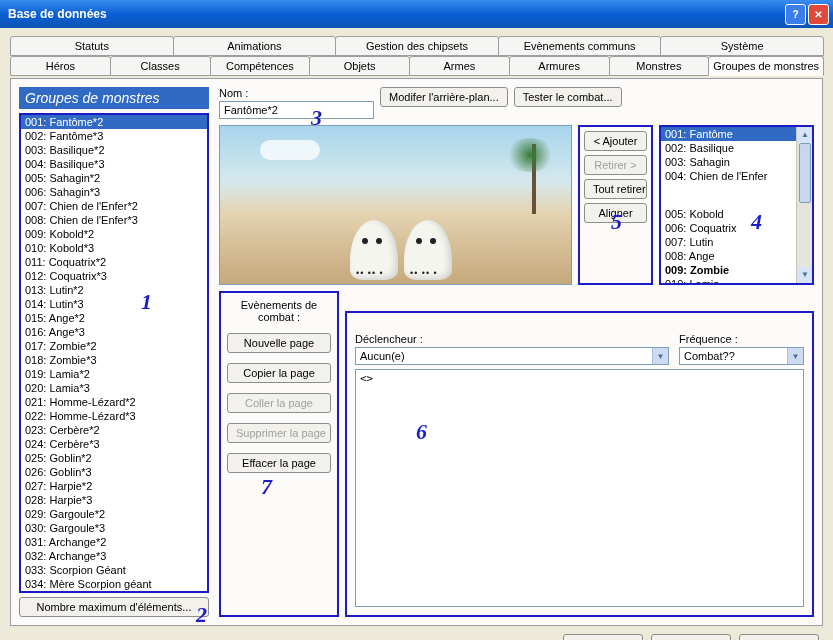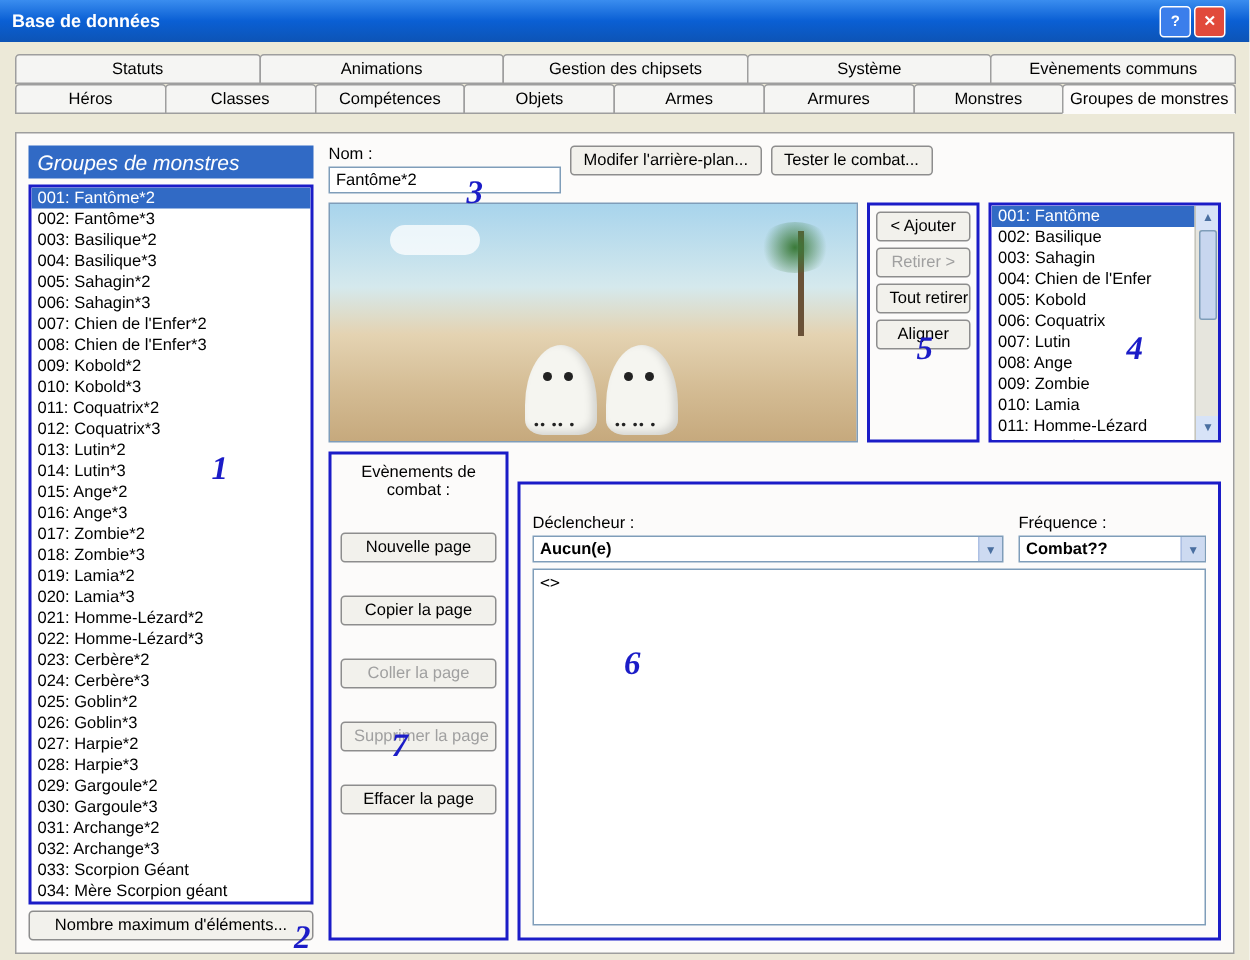--- a/index.html
+++ b/index.html
@@ -11,21 +11,21 @@
     width: 833px;
     height: 640px;
     overflow: hidden;
   }
   .titlebar {
     background: linear-gradient(to bottom, #3a8def 0%, #0a5fd4 50%, #0d54b5 100%);
     height: 28px;
     display: flex;
     align-items: center;
     justify-content: space-between;
-    padding: 0 16px 0 8px;
+    padding: 0 4px 0 8px;
     color: white;
     font-weight: bold;
     font-size: 12px;
   }
   .titlebar-buttons { display: flex; gap: 2px; }
   .titlebar-btn {
     width: 21px; height: 21px;
     border: 1px solid #fff;
     background: #3b7eeb;
     border-radius: 3px;
@@ -36,21 +36,21 @@
     justify-content: center;
     font-family: Arial;
   }
   .titlebar-btn.close { background: #e14a3b; }
   .window-body {
     padding: 8px 10px;
     height: calc(640px - 28px);
     display: flex;
     flex-direction: column;
   }
-  .tabs-wrap { position: relative; margin-bottom: 12px; }
+  .tabs-wrap { position: relative; margin-bottom: 2px; }
   .tabs-row { display: flex; }
   .tab {
     flex: 1;
     text-align: center;
     padding: 3px 4px;
     border: 1px solid #9e9e9e;
     background: #f5f5f3;
     font-size: 11px;
     border-top-left-radius: 3px;
     border-top-right-radius: 3px;
@@ -161,42 +161,42 @@
   .sb-arrow { position: absolute; left: 0; width: 16px; height: 16px; background: #d7e3f7; font-size: 8px; text-align: center; line-height: 16px; color: #4a6fa0; }
   .sb-arrow.up { top: 0; }
   .sb-arrow.down { bottom: 0; }
   .bottom-row { display: flex; gap: 6px; flex: 1; min-height: 0; }
   .event-pages {
     border: 2px solid #1b1cc7;
     width: 120px;
     padding: 6px;
     display: flex;
     flex-direction: column;
-    gap: 22px;
+    gap: 10px;
   }
   .event-pages-title { text-align: center; }
   .battle-event {
     border: 2px solid #1b1cc7;
     flex: 1;
     padding: 20px 8px 8px 8px;
     display: flex;
     flex-direction: column;
     gap: 4px;
     position: relative;
     margin-top: 20px;
   }
   .be-fieldrow { display: flex; gap: 10px; }
   .be-group { flex: 1; }
   .be-group.small { width: 125px; flex: none; }
   .combo {
     display: flex;
     border: 1px solid #7f9db9;
     background: white;
   }
-  .combo span { flex: 1; padding: 2px 4px; font-weight: bold; }
+  .combo span { flex: 1; padding: 2px 4px; }
   .combo .dd {
     width: 16px; background: #cddaf1; border-left: 1px solid #adc0e4;
     display: flex; align-items: center; justify-content: center;
     color: #4a6fa0; font-size: 8px;
   }
   .command-box {
     flex: 1;
     border: 1px solid #7f9db9;
     background: white;
     padding: 2px 4px;
@@ -230,22 +230,22 @@
     <div class="titlebar-btn close">✕</div>
   </div>
 </div>
 
 <div class="window-body">
   <div class="tabs-wrap">
     <div class="tabs-row">
       <div class="tab">Statuts</div>
       <div class="tab">Animations</div>
       <div class="tab">Gestion des chipsets</div>
+      <div class="tab">Evènements communs</div>
       <div class="tab">Système</div>
-      <div class="tab">Evènements communs</div>
     </div>
     <div class="tabs-row">
       <div class="tab">Héros</div>
       <div class="tab">Classes</div>
       <div class="tab">Compétences</div>
       <div class="tab">Objets</div>
       <div class="tab">Armes</div>
       <div class="tab">Armures</div>
       <div class="tab">Monstres</div>
       <div class="tab active">Groupes de monstres</div>
@@ -329,25 +329,25 @@
             <button class="btn disabled">Retirer &gt;</button>
             <button class="btn">Tout retirer</button>
             <button class="btn">Aligner</button>
           </div>
           <div class="monster-list-box" id="monster-list">
 
           <div class="listbox-item selected" style="padding-right: 18px;">001: Fantôme</div>
               <div class="listbox-item" style="padding-right: 18px;">002: Basilique</div>
               <div class="listbox-item" style="padding-right: 20px;">003: Sahagin</div>
               <div class="listbox-item" style="padding-right: 18px;">004: Chien de l'Enfer</div>
-              <div class="listbox-item" style="padding-right: 18px;">005: Kobold</div>
+              <div class="listbox-item" style="padding-right: 18px; margin-top: 24px;">005: Kobold</div>
               <div class="listbox-item" style="padding-right: 18px;">006: Coquatrix</div>
               <div class="listbox-item" style="padding-right: 18px;">007: Lutin</div>
               <div class="listbox-item" style="padding-right: 18px;">008: Ange</div>
-              <div class="listbox-item" style="padding-right: 18px;">009: Zombie</div>
+              <div class="listbox-item" style="padding-right: 18px; font-weight: bold;">009: Zombie</div>
               <div class="listbox-item" style="padding-right: 18px;">010: Lamia</div>
               <div class="listbox-item" style="padding-right: 18px;">011: Homme-Lézard</div>
               <div class="listbox-item" style="padding-right: 18px;">012: Cerbère</div>
               <div class="scrollbar-stub">
               <div class="sb-arrow up">▲</div>
               <div class="scrollbar-thumb"></div>
               <div class="sb-arrow down">▼</div>
             </div>
             </div>
         </div>

